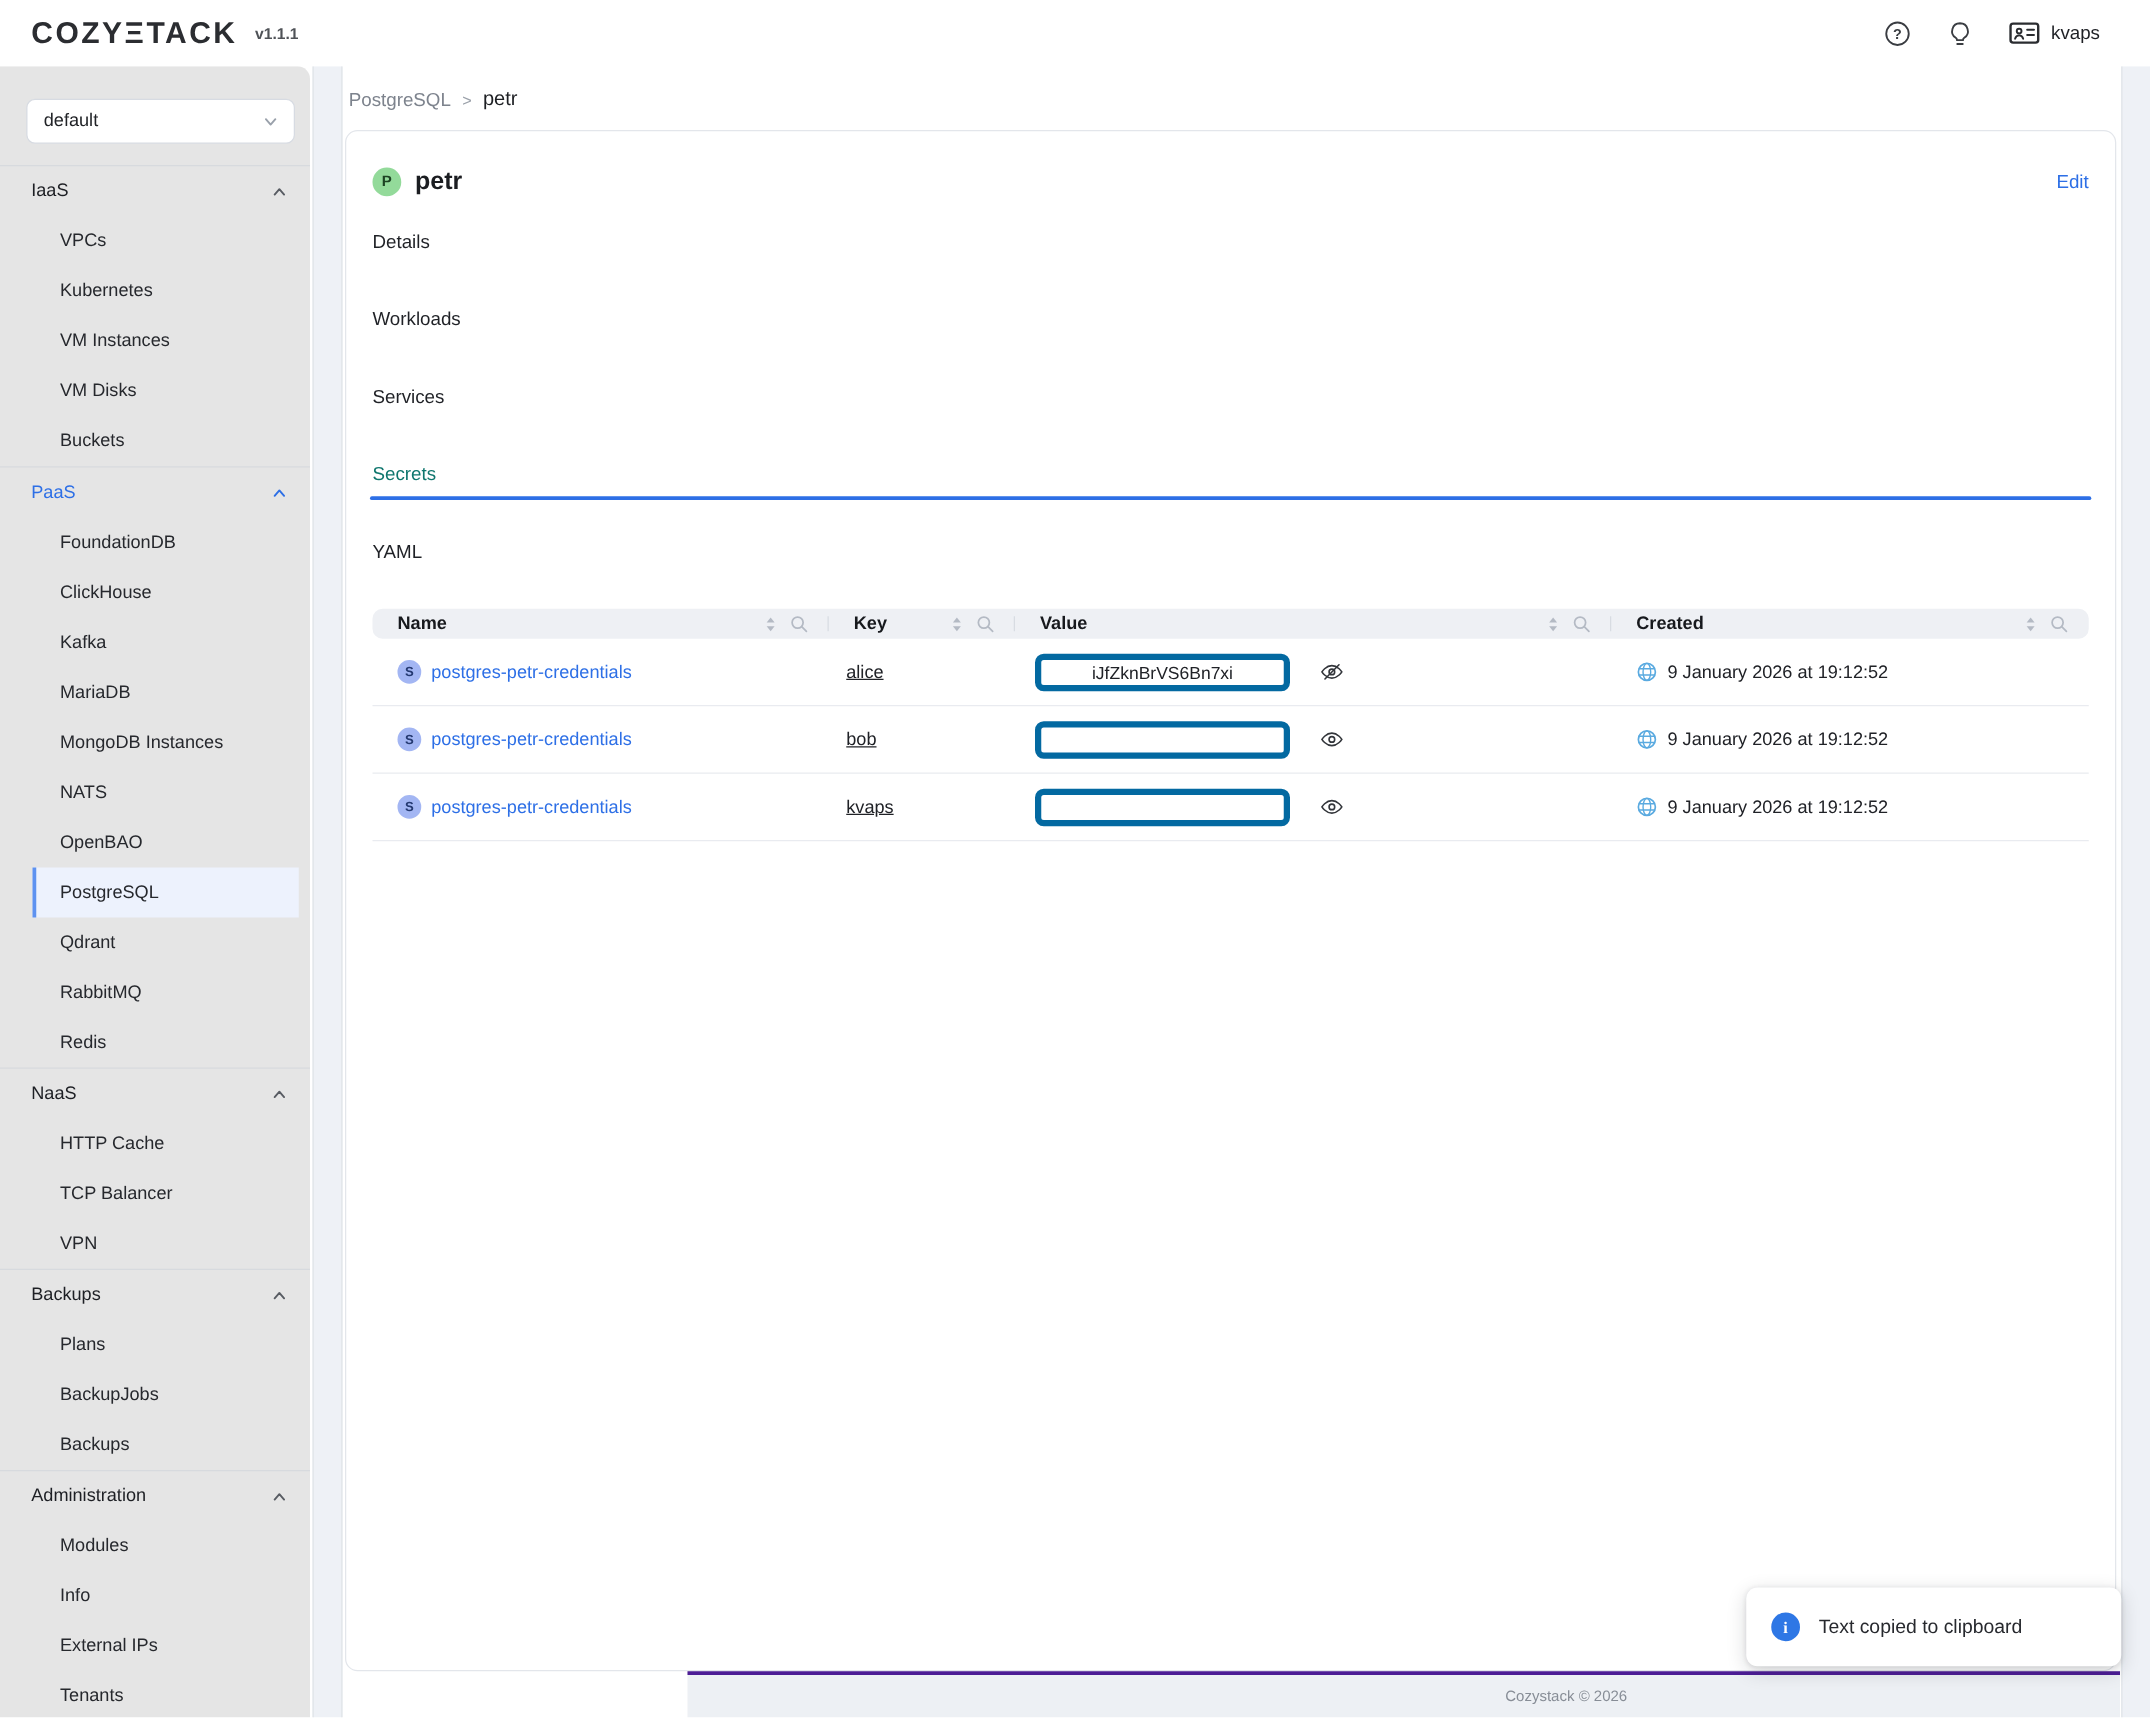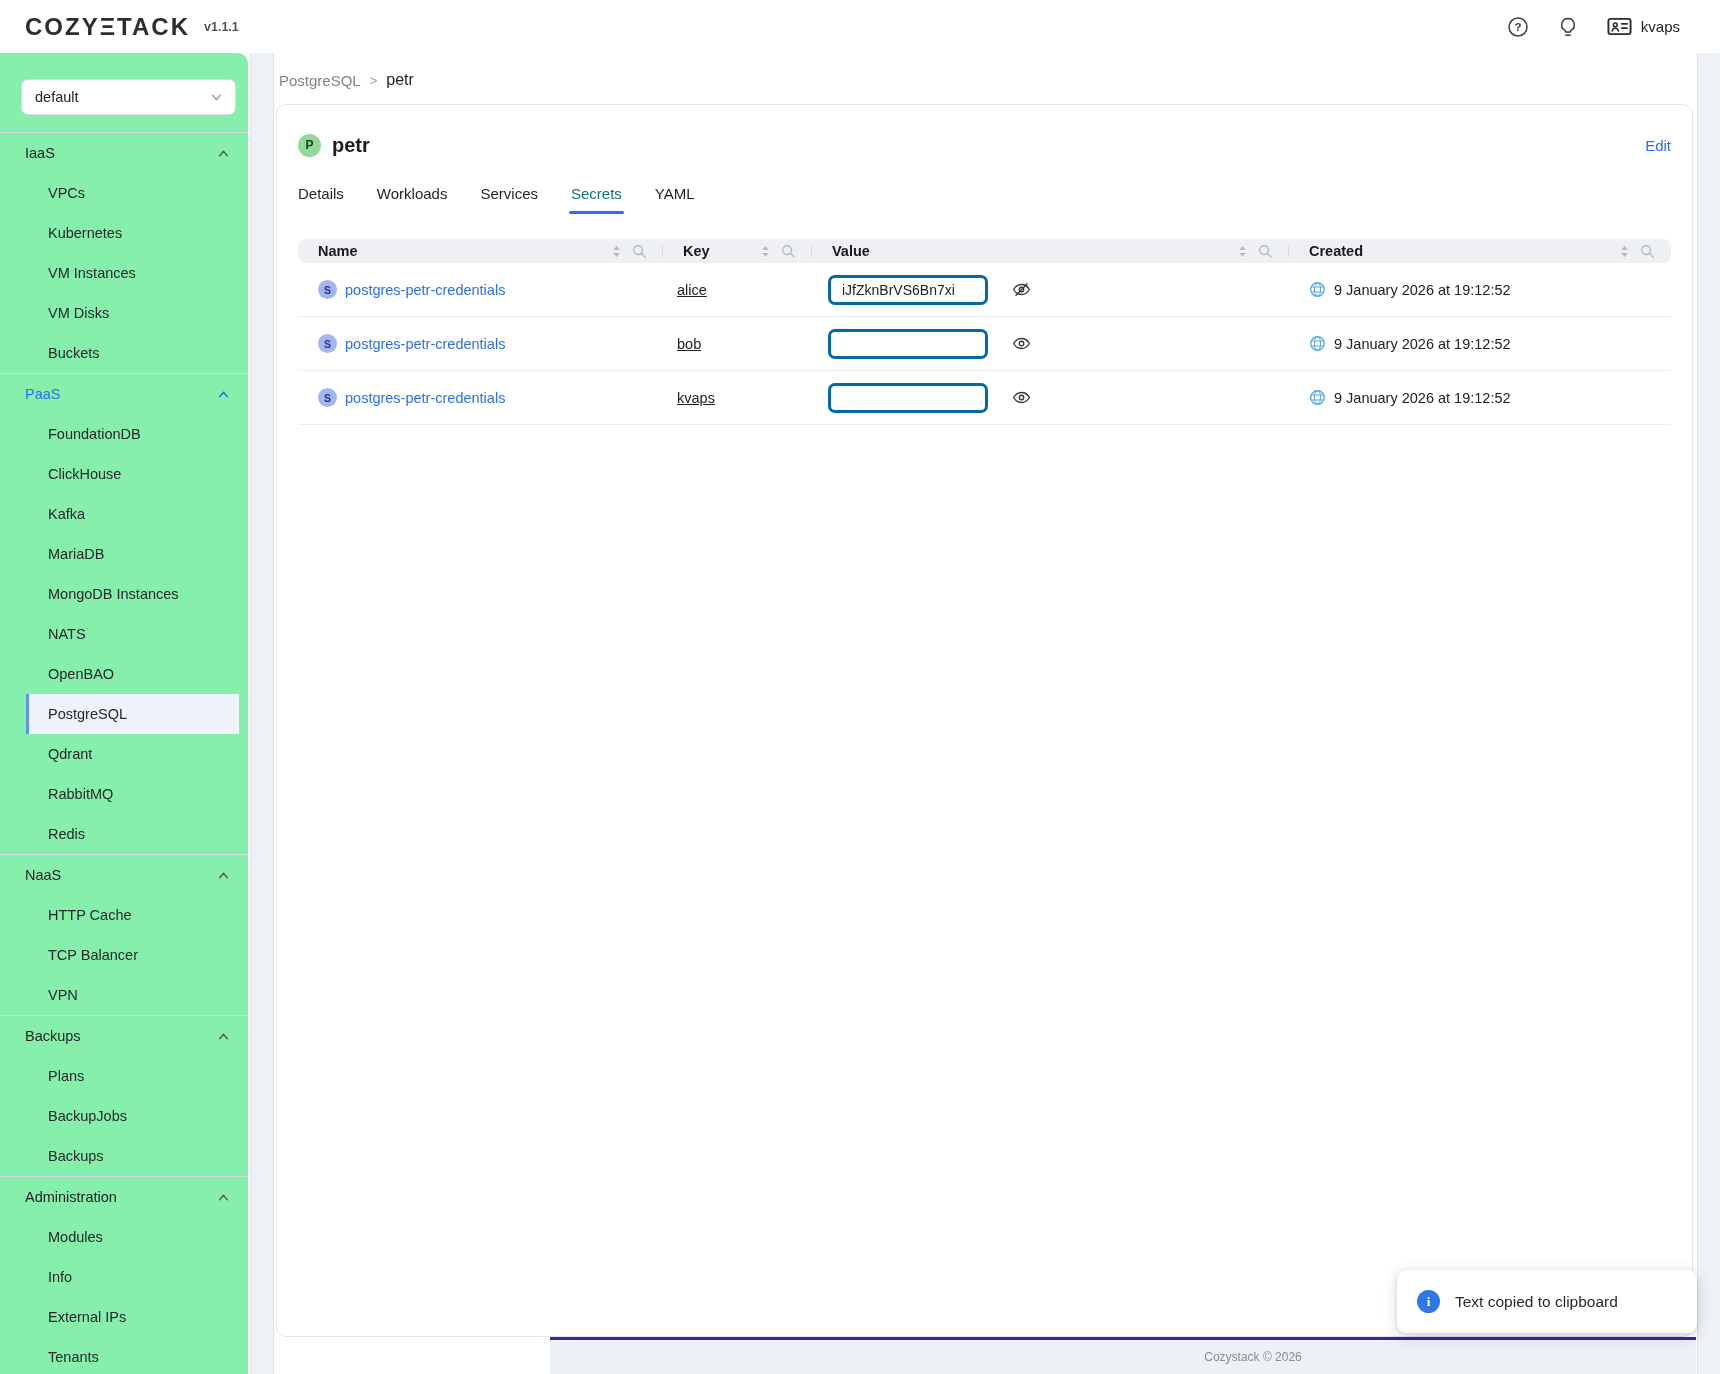--- a/index.html
+++ b/index.html
@@ -16,21 +16,21 @@
   .logo { font-size: 24px; font-weight: 600; letter-spacing: 2px; color: #2b2d31; }
   .version { margin-left: 14px; font-size: 12.5px; font-weight: 700; color: #4f5257; }
   .top-actions { margin-left: auto; display: flex; align-items: center; gap: 28px; }
   .icon-btn { width: 22px; height: 22px; color: #3a3d42; cursor: pointer; }
   .icon-btn svg, .chev svg, .chevup svg, .hicon svg, .eye-btn svg, .globe svg, .usercard svg { width: 100%; height: 100%; }
   .userbox { display: flex; align-items: center; gap: 9px; font-size: 15px; color: #1e2025; cursor: pointer; }
   .usercard { width: 25px; height: 21px; color: #2a2c30; }
 
   
   .sidebar { position: absolute; top: 53px; left: 0; bottom: 0; width: 248px;
-             background: #86efac; border-top-right-radius: 10px; overflow: hidden; z-index: 3; }
+             background: #e5e5e5; border-top-right-radius: 10px; overflow: hidden; z-index: 3; }
   .side-track { position: absolute; top: 53px; left: 250px; bottom: 0; width: 24px;
                 background: #eef1f6; border-left: 1px solid #e0e3e8; border-right: 1px solid #e0e3e8; z-index: 4; }
   .main-track { position: absolute; top: 53px; right: 0; bottom: 0; width: 23px;
                 background: #eef1f6; border-left: 1px solid #e0e3e8; z-index: 4; }
   .tenant-select { margin: 26px 12px 17px 21px; width: 215px; height: 36px; background: #fff;
                    border: 1px solid #d7dbe2; border-radius: 7px; display: flex; align-items: center;
                    justify-content: space-between; padding: 0 12px 0 13px; font-size: 14.5px; color: #212327; cursor: pointer; }
   .chev { width: 13px; height: 13px; color: #9aa1ab; }
   .side-section { border-top: 1px solid #d7dade; }
   .sec-head { height: 40px; display: flex; align-items: center; justify-content: space-between;
@@ -51,21 +51,21 @@
   .crumb-current { font-size: 16px; color: #1d1f23; font-weight: 500; }
 
   .card { position: absolute; top: 51px; left: 1px; right: 3px; bottom: 37px; background: #fff;
           border: 1px solid #e3e6eb; border-radius: 10px; padding: 26px 21px 0; }
   .title-row { display: flex; align-items: center; height: 28px; }
   .avatar { width: 23px; height: 23px; border-radius: 50%; background: #93da9a; color: #1d4323;
             font-size: 12px; font-weight: 700; display: flex; align-items: center; justify-content: center; margin-right: 11px; }
   .page-title { font-size: 20px; font-weight: 600; color: #1b1d21; }
   .edit-link { margin-left: auto; font-size: 15px; color: #2d6fe6; cursor: pointer; }
 
-  .tabs { display: flex; gap: 33px; margin-top: 26px; }
+  .tabs { display: flex; gap: 33px; margin-top: 26px; flex-direction: column; }
   .tab { font-size: 15px; color: #1f2126; padding-bottom: 12px; position: relative; cursor: pointer; }
   .tab.active { color: #0f766e; }
   .tab.active::after { content: ""; position: absolute; left: -2px; right: -2px; bottom: 0;
                        height: 3px; background: #2d6fe6; border-radius: 2px; }
 
   .table { margin-top: 25px; }
   .thead { display: flex; height: 24px; background: #eef0f4; border-radius: 8px; align-items: center;
            font-size: 14.5px; font-weight: 700; color: #17191d; }
   .th { display: flex; align-items: center; height: 100%; padding: 0 16px 0 20px; position: relative; }
   .th-label { margin-right: auto; }
@@ -77,22 +77,22 @@
 
   .trow { display: flex; align-items: center; height: 54px; border-bottom: 1px solid #e9ebf0;
           font-size: 14.5px; color: #202227; }
   .td { display: flex; align-items: center; height: 100%; }
   .td-name { width: 365px; padding-left: 20px; gap: 8px; }
   .secret-badge { width: 19px; height: 19px; border-radius: 50%; background: #a3b6f3; color: #253a72;
                   font-size: 10.5px; font-weight: 700; display: flex; align-items: center; justify-content: center; flex: none; }
   .res-link { color: #2d6fe6; cursor: pointer; }
   .td-key { width: 149px; padding-left: 14px; text-decoration: underline; }
   .td-value { width: 477px; padding-left: 16px; gap: 24px; }
-  .value-input { width: 160px; height: 30px; border: 3px solid #0369a1; border-radius: 7px;
-                 padding: 0 11px; font-size: 14px; font-family: inherit; color: #202227; outline: none; background: #fff; }
+  .value-input { width: 204px; height: 30px; border: 5px solid #0369a1; border-radius: 7px;
+                 padding: 0 11px; font-size: 14px; font-family: inherit; color: #202227; outline: none; background: #fff; text-align: center; }
   .eye-btn { width: 19px; height: 19px; color: #33363b; cursor: pointer; }
   .td-created { flex: 1; padding-left: 20px; gap: 8px; }
   .globe { width: 17px; height: 17px; color: #5aaae0; }
 
   
   .toast { position: absolute; right: 23px; bottom: 41px; width: 300px; height: 63px; background: #fff;
            border-radius: 9px; box-shadow: 0 4px 16px rgba(20,24,34,.16), 0 1px 4px rgba(20,24,34,.10);
            display: flex; align-items: center; padding: 0 18px 0 20px; gap: 15px; z-index: 20; }
   .toast-icon { width: 23px; height: 23px; border-radius: 50%; background: #2e77e5; color: #fff;
                 font-size: 13px; font-weight: 700; display: flex; align-items: center; justify-content: center;

